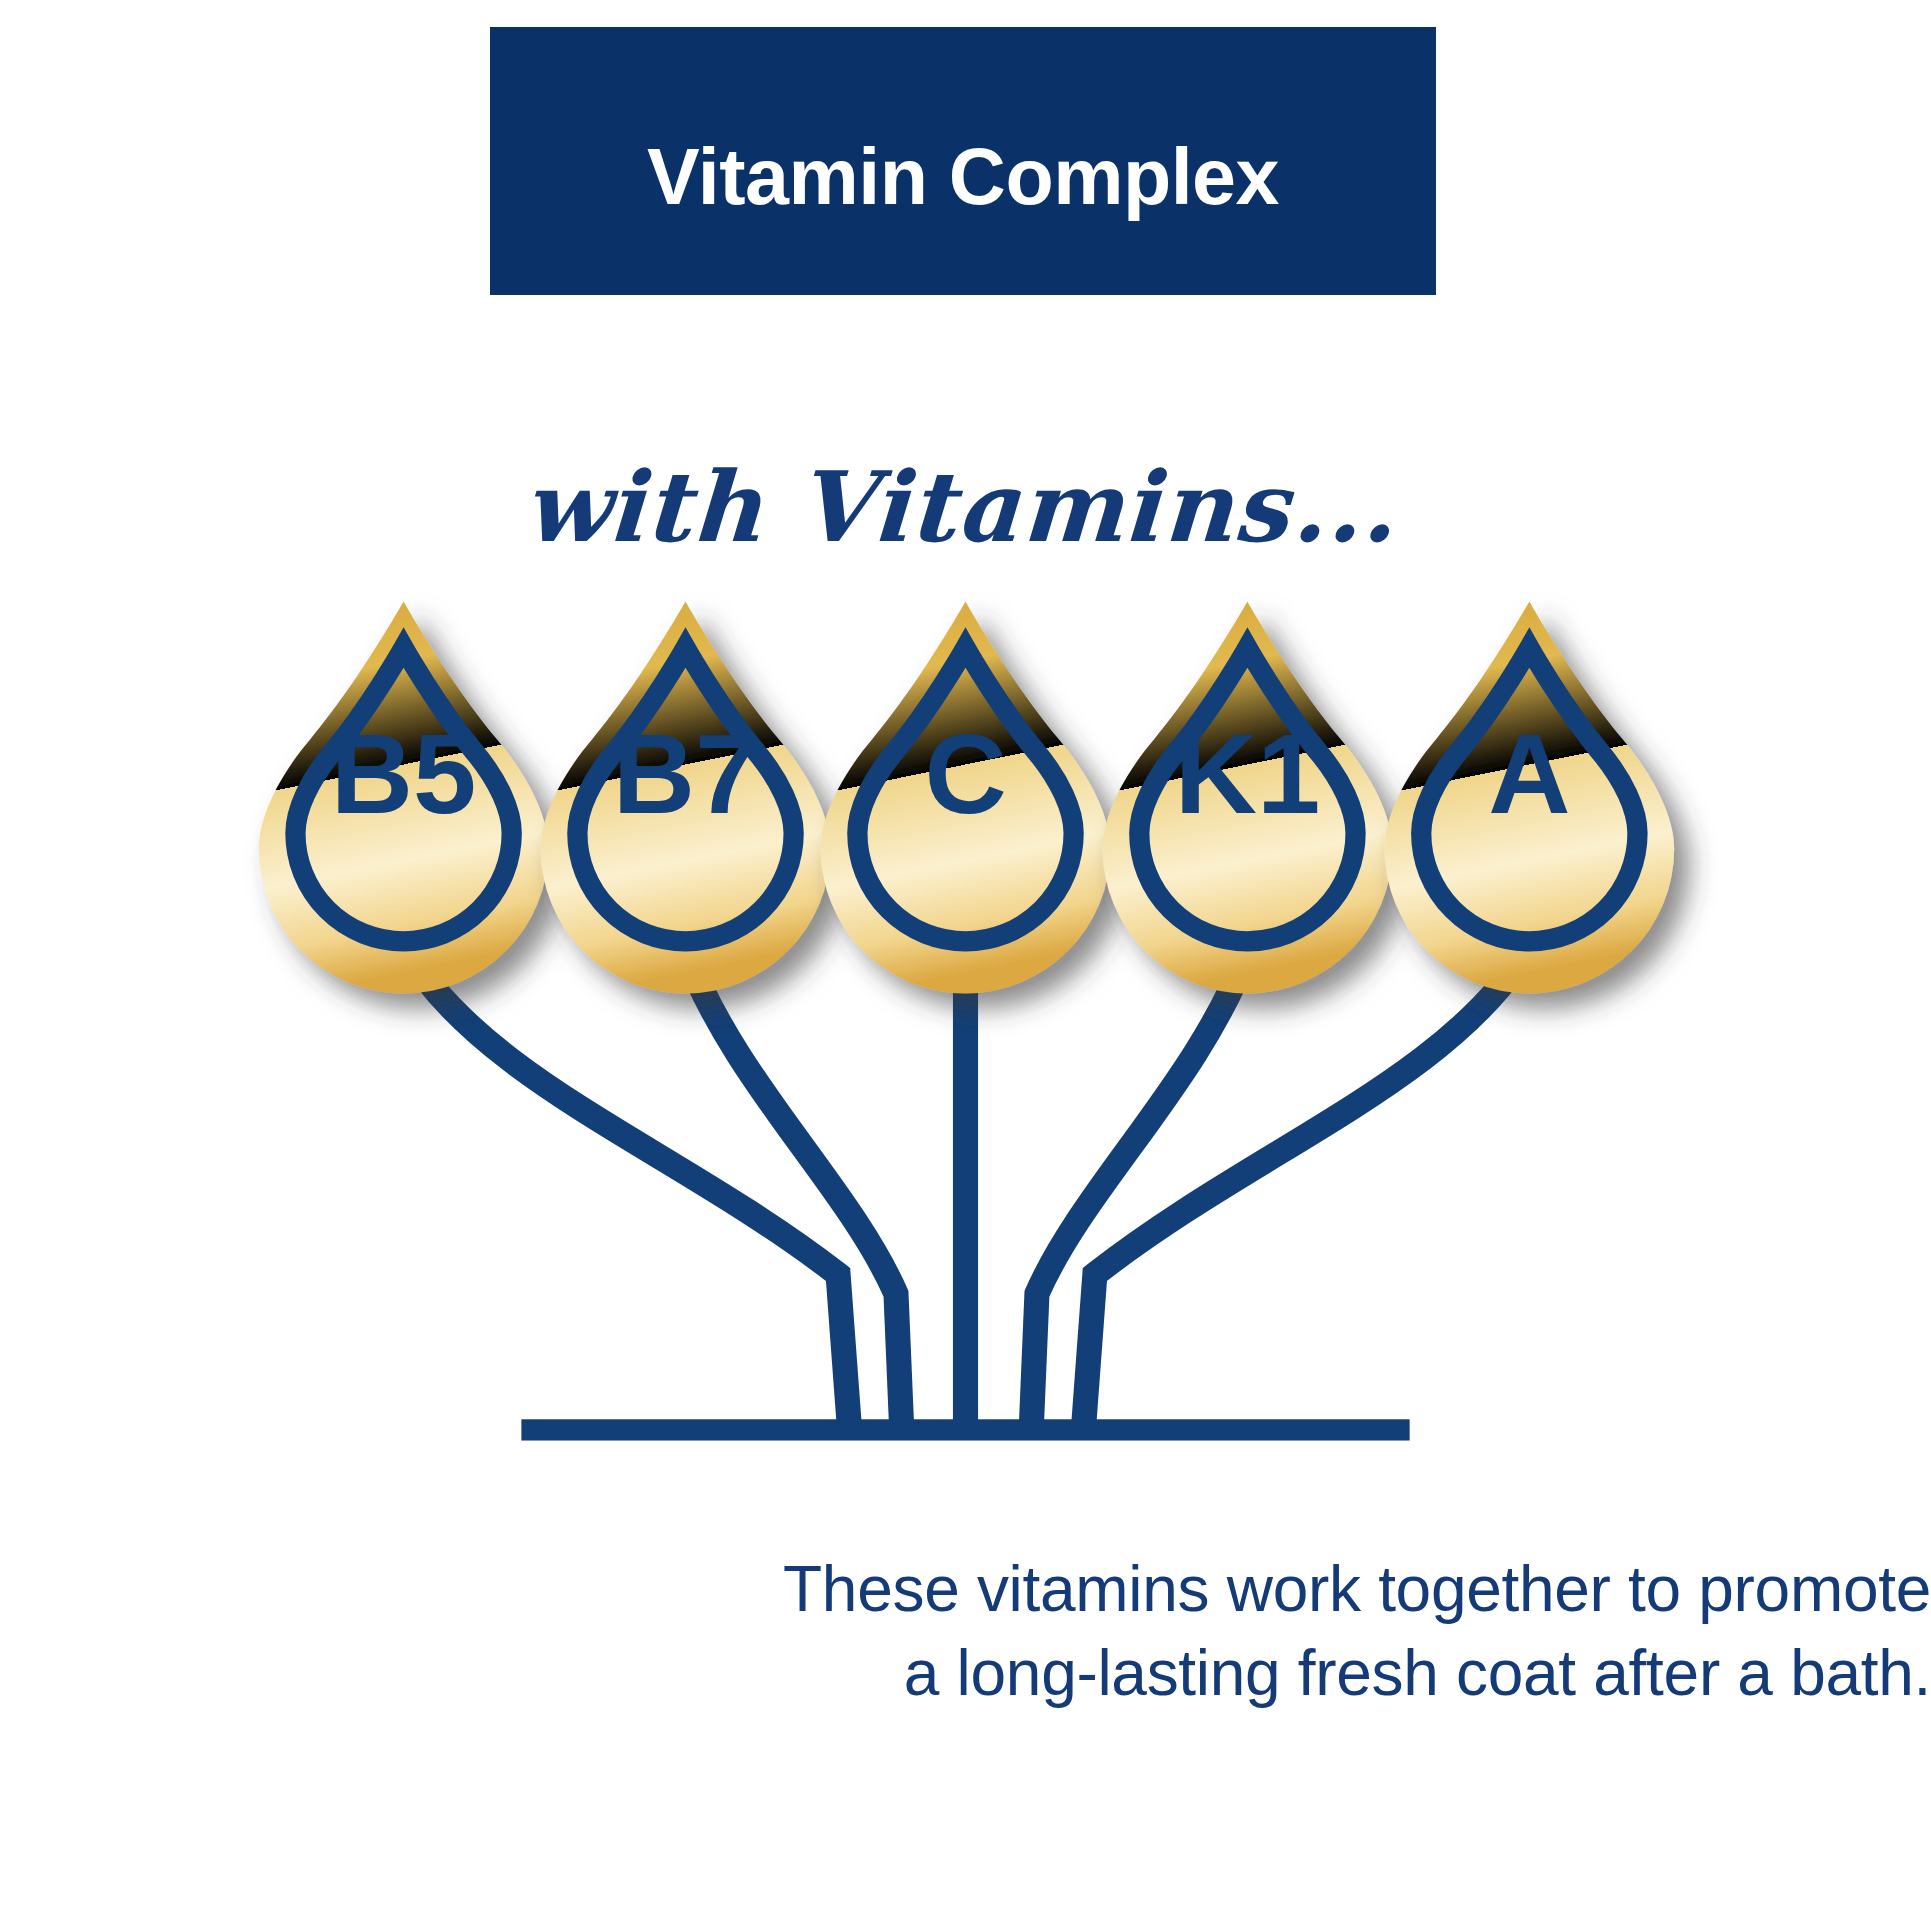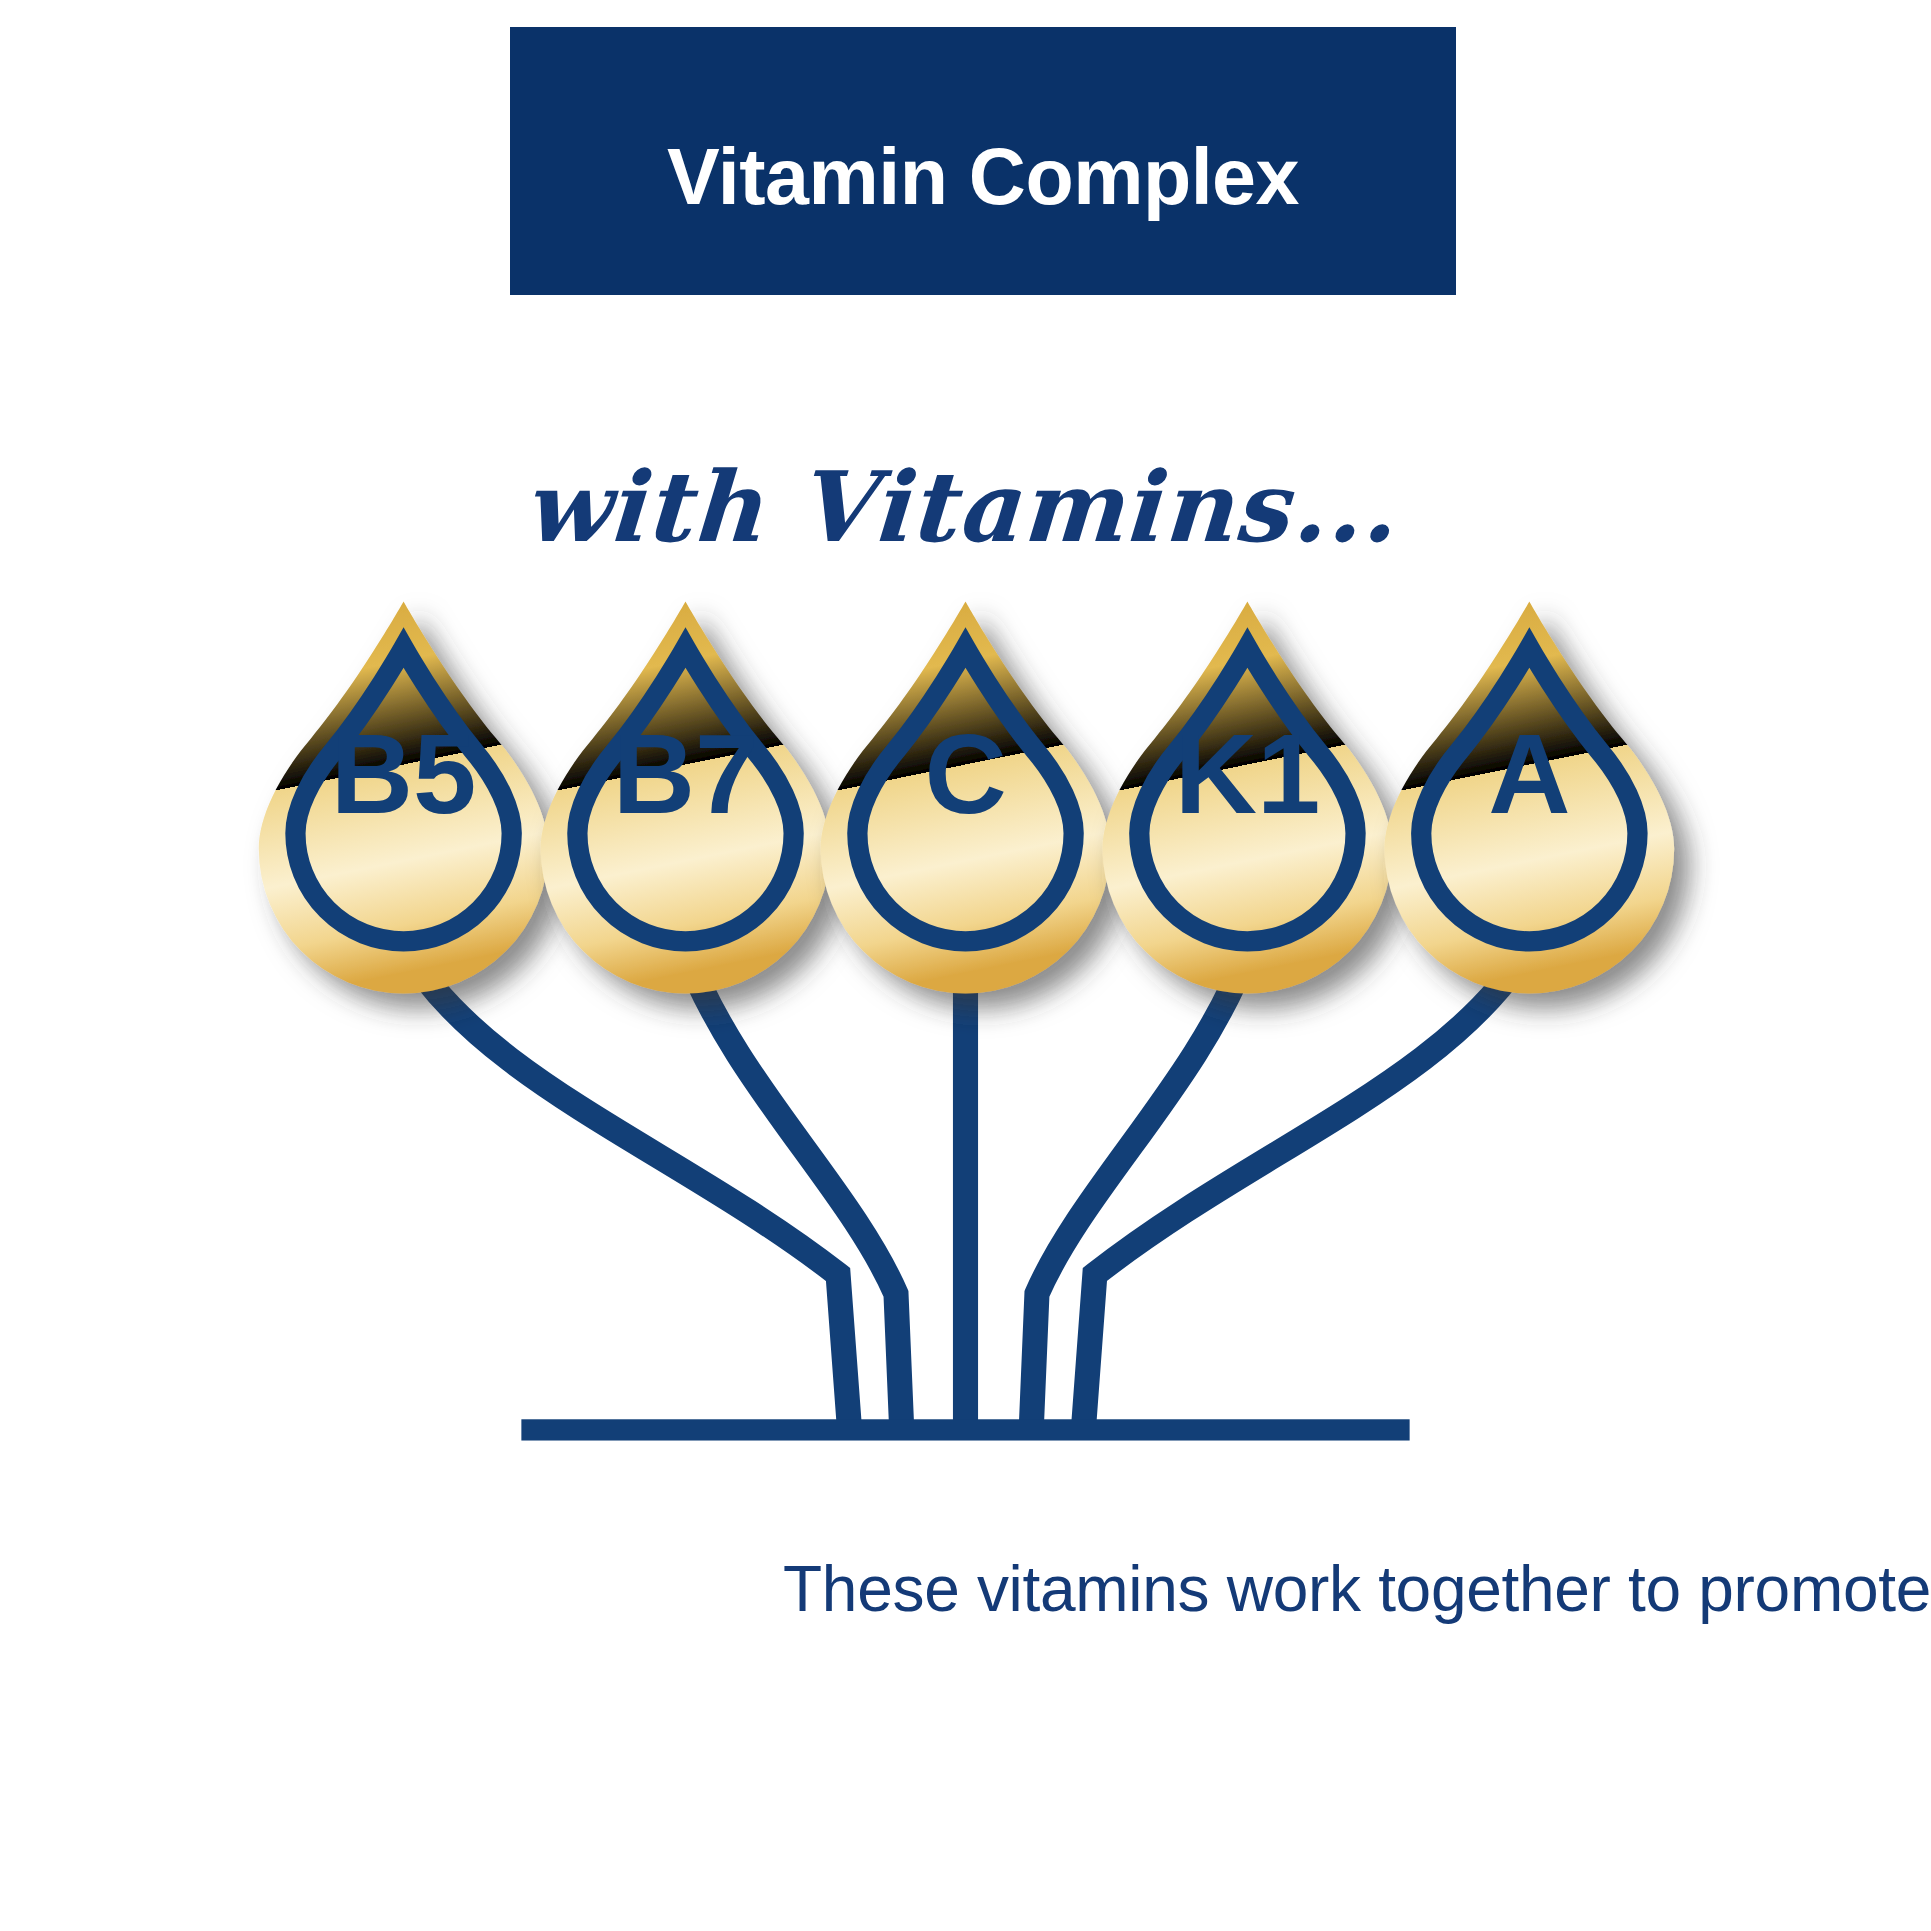--- a/index.html
+++ b/index.html
@@ -23,21 +23,20 @@
   #header-banner {
     position: absolute;
     left: 490px;
     top: 27px;
     width: 946px;
     height: 268px;
     background: #0a3269;
     display: flex;
     align-items: flex-end;
     justify-content: center;
-    margin-left: 20px;
   }
   #header-title {
     color: #ffffff;
     font-family: "Liberation Sans", sans-serif;
     font-weight: bold;
     font-size: 79px;
     line-height: 1;
     letter-spacing: -0.5px;
     padding-bottom: 79px;
     white-space: nowrap;
@@ -187,16 +186,17 @@
       <g filter="url(#dropShade)">
         <use href="#dropShape" fill="url(#goldGrad)"></use>
       </g>
       <use href="#dropInner" fill="none" stroke="#123f77" stroke-width="21"></use>
       <text x="0" y="36" text-anchor="middle" dominant-baseline="middle" fill="#123f77" font-family="Liberation Sans, sans-serif" font-size="118" font-weight="bold">A</text>
     </g>
   </svg>
 
   <div id="caption">
     <span class="cap-line">These vitamins work together to promote</span>
+    <span class="cap-line">a long-lasting fresh coat after a bath.</span>
   </div>
 
 </div>
 
 
 </body></html>

